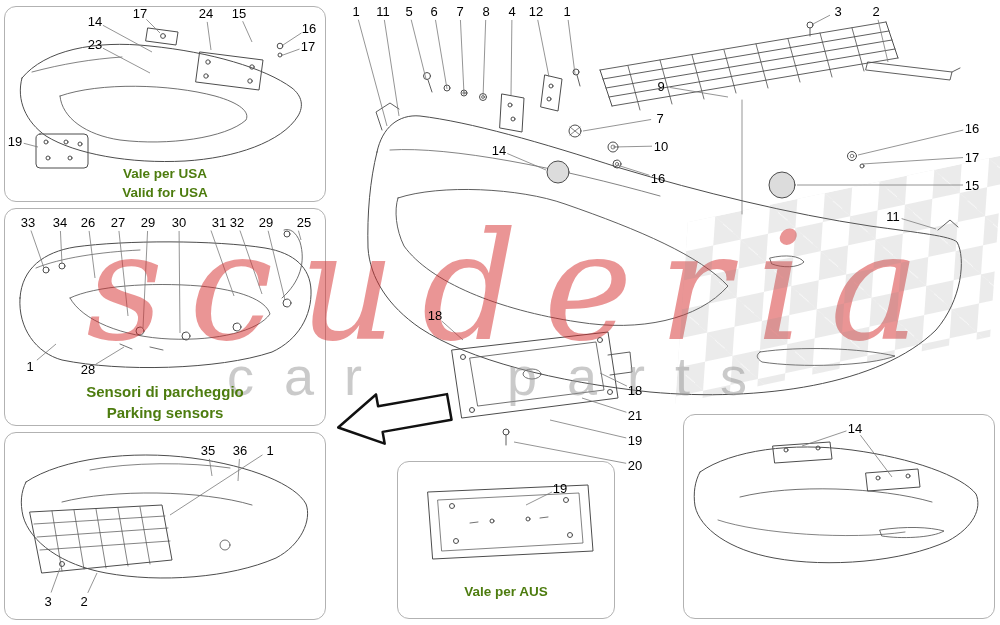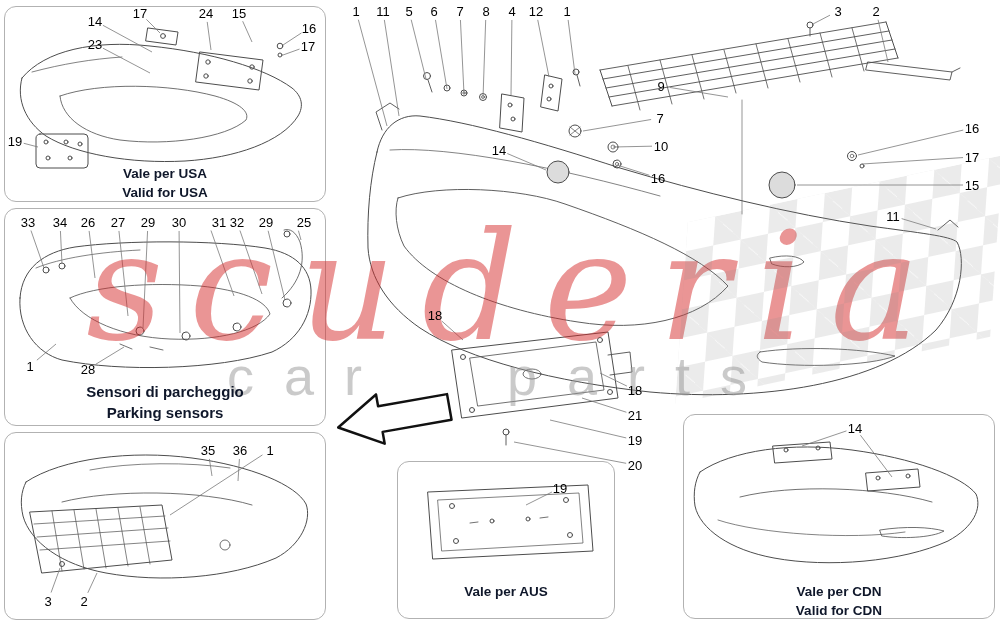--- a/index.html
+++ b/index.html
@@ -18,21 +18,21 @@
               z-index:3; font-family:"Liberation Sans", sans-serif;
               font-size:54px; letter-spacing:30px; word-spacing:70px; white-space:nowrap; pointer-events:none; }
   .flag { position:absolute; left:678px; top:192px; width:322px; height:175px; z-index:3;
           background-image:
             linear-gradient(45deg,#8a8a8a 25%,transparent 25%,transparent 75%,#8a8a8a 75%),
             linear-gradient(45deg,#8a8a8a 25%,transparent 25%,transparent 75%,#8a8a8a 75%);
           background-size:56px 56px; background-position:0 0,28px 28px;
           opacity:0.16; transform:rotate(-12deg) skewX(-16deg); pointer-events:none; }
 
   .caption { position:absolute; z-index:4; text-align:center; font-weight:bold;
-             color:#0f172a; font-size:13.5px; line-height:1.38; }
+             color:#4d7c0f; font-size:13.5px; line-height:1.38; }
   .caption.large { font-size:15px; }
 
   #callout-layer { position:absolute; inset:0; z-index:5; pointer-events:none; }
   .callout { position:absolute; transform:translate(-50%,-50%);
              font-size:13px; color:#000; line-height:1; }
 </style>
 </head>
 <body>
 
 <div class="page">
@@ -249,24 +249,20 @@
   <div class="caption" style="left:4px;top:165px;width:322px">
     <div>Vale per USA</div>
     <div>Valid for USA</div>
   </div>
   <div class="caption large" style="left:4px;top:382px;width:322px">
     <div>Sensori di parcheggio</div>
     <div>Parking sensors</div>
   </div>
   <div class="caption" style="left:397px;top:583px;width:218px">
     <div>Vale per AUS</div>
-  </div>
-  <div class="caption" style="left:683px;top:583px;width:312px">
-    <div>Vale per CDN</div>
-    <div>Valid for CDN</div>
   </div>
 
   <div id="callout-layer">
       <span class="callout" style="left: 95px; top: 21px;">14</span>
       <span class="callout" style="left: 140px; top: 13px;">17</span>
       <span class="callout" style="left: 206px; top: 13px;">24</span>
       <span class="callout" style="left: 239px; top: 13px;">15</span>
       <span class="callout" style="left: 95px; top: 44px;">23</span>
       <span class="callout" style="left: 309px; top: 28px;">16</span>
       <span class="callout" style="left: 308px; top: 46px;">17</span>

